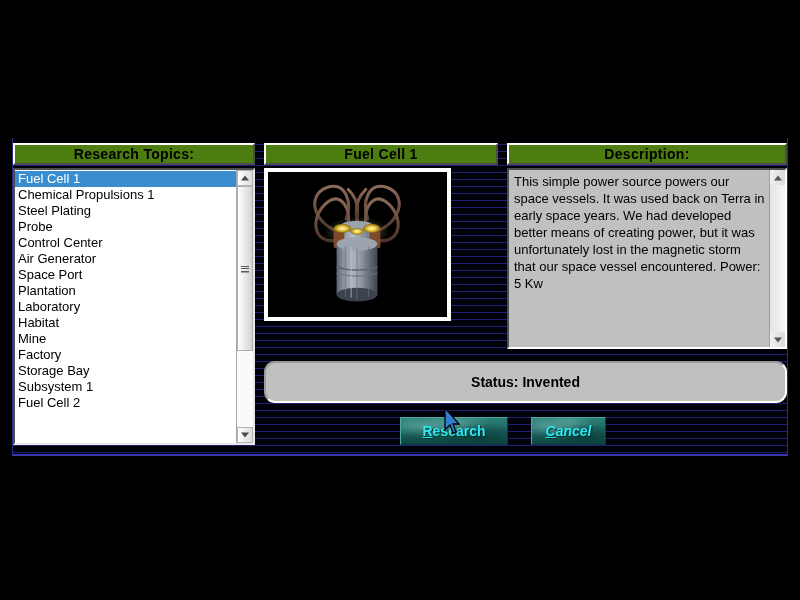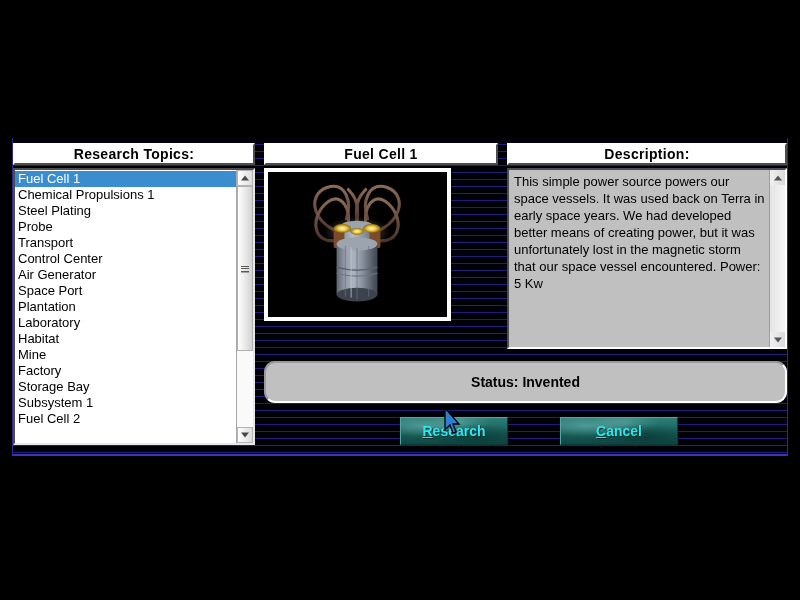--- a/index.html
+++ b/index.html
@@ -44,21 +44,21 @@
     border-bottom: 2px solid #3a36b4;
     box-sizing: border-box;
   }
 
   
   .bevel-out {
     border-top: 2px solid #ffffff;
     border-left: 2px solid #ffffff;
     border-right: 2px solid #4d4d4d;
     border-bottom: 2px solid #4d4d4d;
-    background: #ffffff;
+    background: #4d7c0f;
     box-sizing: border-box;
   }
 
   
   .caption {
     position: absolute;
     height: 22px;
     line-height: 19px;
     text-align: center;
     font-size: 14px;
@@ -272,21 +272,21 @@
     align-items: center;
     justify-content: center;
     font-size: 14px;
     font-weight: bold;
     color: #2ee8f0;
     text-shadow: 1px 1px 0 #04302e;
     cursor: pointer;
   }
   .gbtn u { text-decoration: underline; }
   #btn-research { left: 400px; width: 108px; }
-  #btn-cancel   { left: 560px; width: 118px; }
+  #btn-cancel   { left: 531px; width: 75px; font-style: italic; }
 
   
   #cursor {
     position: absolute;
     left: 444px;
     top: 408px;
     width: 20px;
     height: 30px;
     pointer-events: none;
   }
@@ -299,21 +299,20 @@
   <div id="backdrop"></div>
 
   <div class="caption bevel-out" id="topics-caption">Research Topics:</div>
 
   <div id="topics-listbox">
     <div id="topics-items">
         <div class="topic-item selected">Fuel Cell 1</div>
         <div class="topic-item">Chemical Propulsions 1</div>
         <div class="topic-item">Steel Plating</div>
         <div class="topic-item">Probe</div>
-        <div class="topic-item">Transport</div>
         <div class="topic-item">Control Center</div>
         <div class="topic-item">Air Generator</div>
         <div class="topic-item">Space Port</div>
         <div class="topic-item">Plantation</div>
         <div class="topic-item">Laboratory</div>
         <div class="topic-item">Habitat</div>
         <div class="topic-item">Mine</div>
         <div class="topic-item">Factory</div>
         <div class="topic-item">Storage Bay</div>
         <div class="topic-item">Subsystem 1</div>

